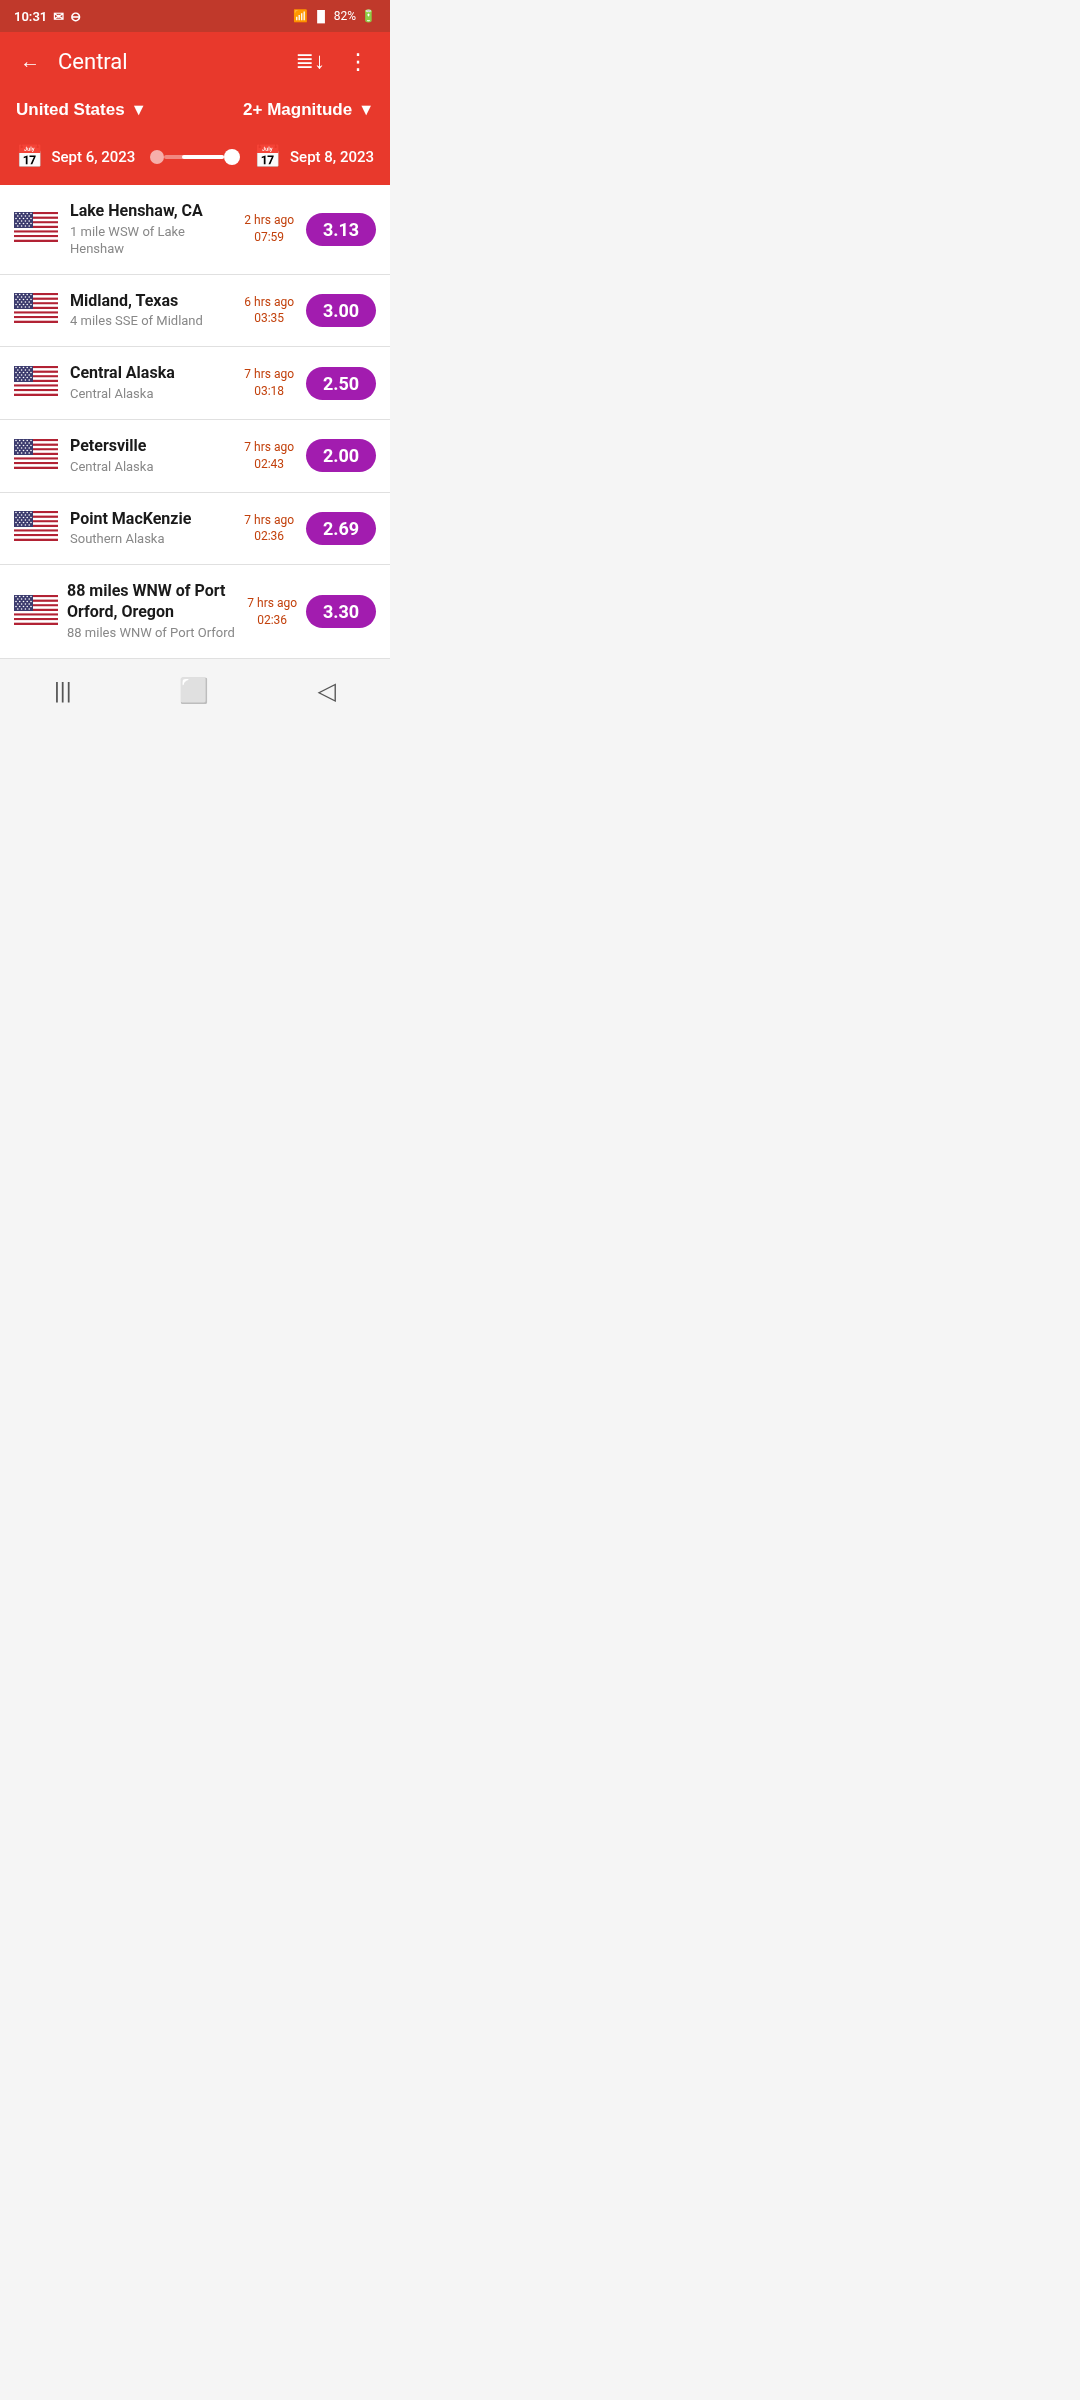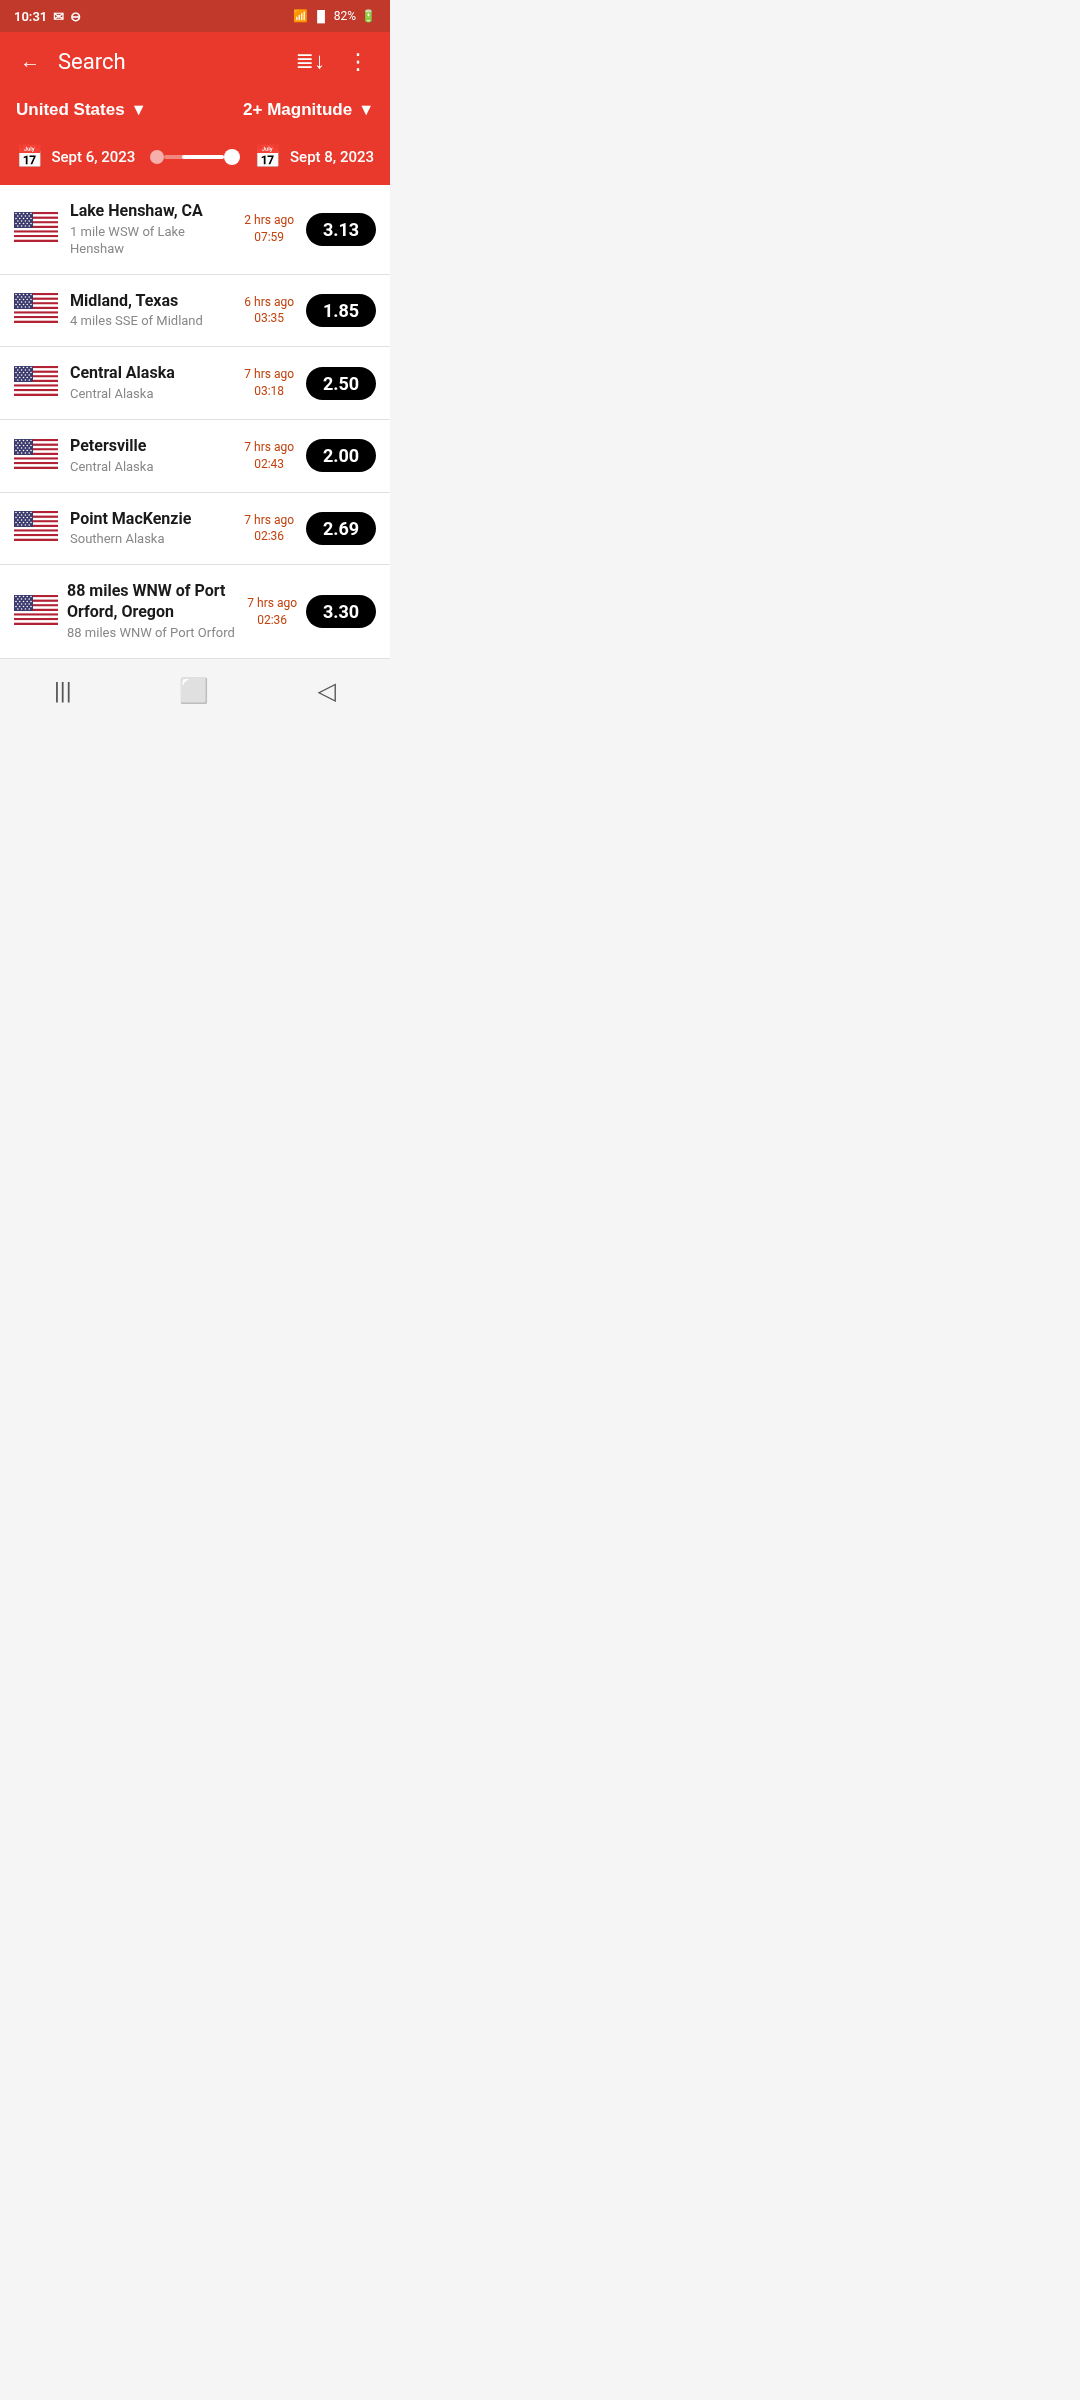--- a/index.html
+++ b/index.html
@@ -179,21 +179,21 @@
       line-height: 1.3;
     }
     .quake-time {
       text-align: center;
       color: #c2410c;
       font-size: 12px;
       line-height: 1.4;
       flex-shrink: 0;
     }
     .magnitude-badge {
-      background: #000000;
+      background: #a21caf;
       color: white;
       font-size: 18px;
       font-weight: 700;
       border-radius: 30px;
       padding: 6px 14px;
       min-width: 70px;
       text-align: center;
       flex-shrink: 0;
     }
 
@@ -232,21 +232,21 @@
   <div class="status-right">
     <span>📶</span>
     <span style="font-size:11px;">▐▌</span>
     <span>82%</span>
     <span>🔋</span>
   </div>
 </div>
 
 <div class="top-bar">
   <span class="top-bar-icon">←</span>
-  <span class="top-bar-title">Search</span>
+  <span class="top-bar-title">Central</span>
   <span class="top-bar-icon" style="font-size:22px;">≣↓</span>
   <span class="top-bar-icon" style="font-size:22px; letter-spacing:1px;">⋮</span>
 </div>
 
 <div class="filter-row">
   <button class="filter-dropdown">
     <span>United States</span>
     <span class="chevron">▼</span>
   </button>
   <div class="filter-separator"></div>
@@ -368,21 +368,21 @@
           <circle cx="3.8" cy="14" r="0.8" fill="white"></circle>
           <circle cx="7.6" cy="14" r="0.8" fill="white"></circle>
           <circle cx="11.4" cy="14" r="0.8" fill="white"></circle>
           <circle cx="15.2" cy="14" r="0.8" fill="white"></circle>
         </svg></div>
       <div class="quake-info">
         <div class="quake-title">Midland, Texas</div>
         <div class="quake-subtitle">4 miles SSE of Midland</div>
       </div>
       <div class="quake-time"><span>6 hrs ago</span><br><span>03:35</span></div>
-      <div class="magnitude-badge">1.85</div>
+      <div class="magnitude-badge">3.00</div>
     </div>
     <div class="quake-item">
       <div><svg viewBox="0 0 44 30" width="44" height="30" class="us-flag-svg">
           <rect x="0" y="0" width="44" height="2.3" fill="#B22234"></rect>
           <rect x="0" y="2.3" width="44" height="2.3" fill="white"></rect>
           <rect x="0" y="4.6" width="44" height="2.3" fill="#B22234"></rect>
           <rect x="0" y="6.9" width="44" height="2.3" fill="white"></rect>
           <rect x="0" y="9.2" width="44" height="2.3" fill="#B22234"></rect>
           <rect x="0" y="11.5" width="44" height="2.3" fill="white"></rect>
           <rect x="0" y="13.8" width="44" height="2.3" fill="#B22234"></rect>

